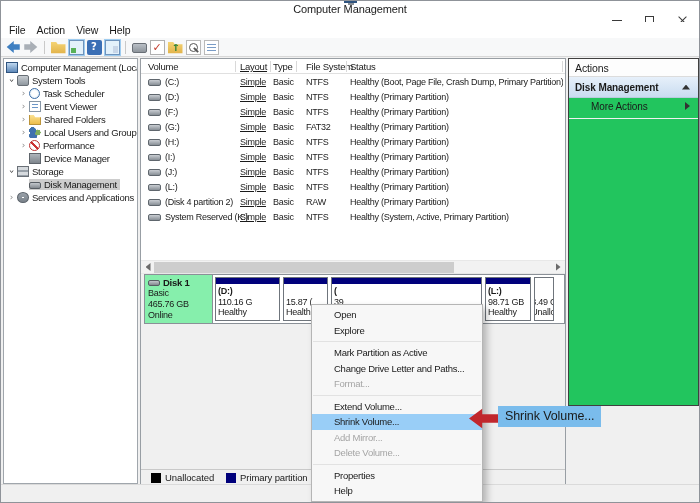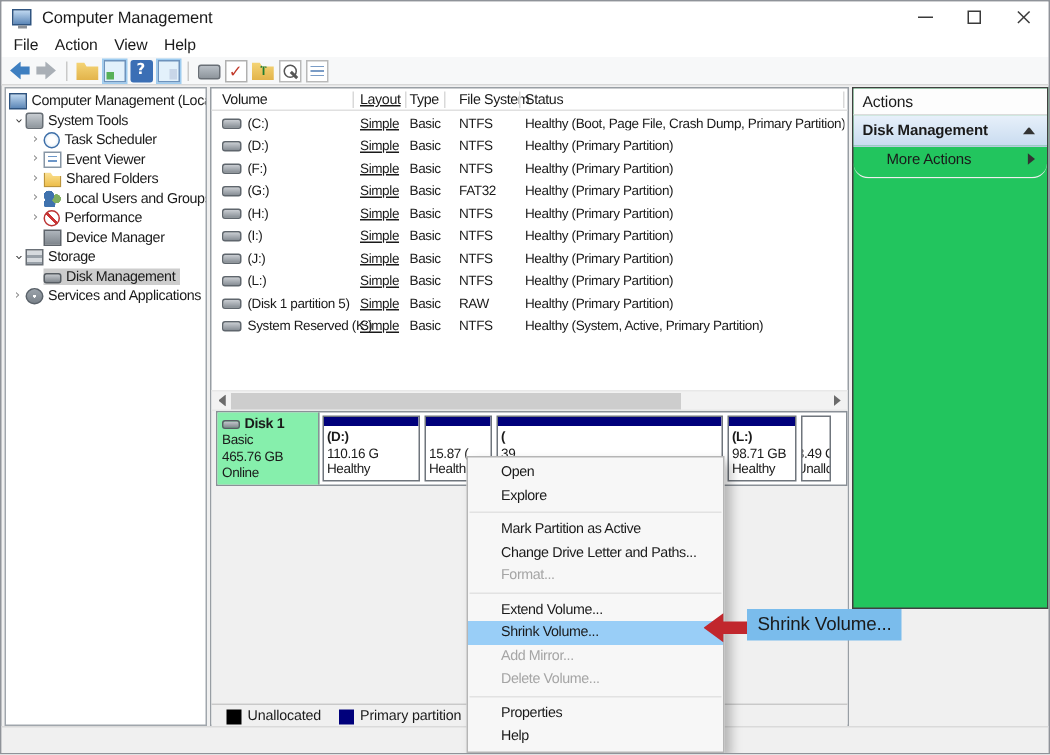--- a/index.html
+++ b/index.html
@@ -3,21 +3,21 @@
 <meta charset="utf-8">
 <style>
   * { margin:0; padding:0; box-sizing:border-box; }
   html,body { width:700px; height:503px; }
   body { font-family:"Liberation Sans", sans-serif; font-size:10px; color:#1a1a1a; background:#fff; position:relative; letter-spacing:-0.1px; }
   .glyph { font-family:"DejaVu Sans", sans-serif; }
 
   #window { position:absolute; inset:0; background:#F0F0F0; border:1px solid #8F9399; overflow:hidden; }
 
   
-  .titlebar { position:absolute; left:0; top:0; right:0; height:21px; background:#fff; display:flex; align-items:center; }
+  .titlebar { position:absolute; left:0; top:0; right:0; height:21px; background:#fff; display:flex; align-items:center;flex-direction:column; }
   .app-icon { width:13px; height:11px; margin:0 7px; background:linear-gradient(#BFD8F0,#5E88B8); border:1px solid #2F5480; position:relative; }
   .app-icon::after { content:""; position:absolute; left:3px; bottom:-3px; width:6px; height:2px; background:#8A8F96; }
   .title-text { font-size:11px; }
   .win-controls { margin-left:auto; display:flex; height:100%; }
   .wc { width:33px; height:100%; display:flex; align-items:center; justify-content:center; }
   .glyph-min { width:10px; height:1px; background:#3a3a3a; }
   .glyph-max { width:9px; height:9px; border:1px solid #3a3a3a; }
   .glyph-close { position:relative; width:11px; height:11px; }
   .glyph-close::before,.glyph-close::after { content:""; position:absolute; left:0; top:5px; width:11px; height:1px; background:#3a3a3a; }
   .glyph-close::before { transform:rotate(45deg); } .glyph-close::after { transform:rotate(-45deg); }
@@ -108,21 +108,21 @@
   .lg { display:flex; align-items:center; gap:4px; }
   .sw { width:10px; height:10px; }
   .sw.unallocated { background:#000; }
   .sw.primary { background:#00007B; }
 
   
   .actions-pane { position:absolute; left:567px; top:57px; width:131px; height:348px; background:#22c55e; border:1px solid #404040; }
   .ap-title { height:18px; padding:3px 6px; font-size:10.5px; border-bottom:1px solid #DCDCDC; background:#FDFDFD; }
   .ap-group { height:21px; display:flex; align-items:center; padding:0 8px 0 6px; background:linear-gradient(#E7F0FA,#C9DCF0); border-bottom:1px solid #B9CBDE; font-weight:bold; font-size:10px; }
   .ap-tri-up { margin-left:auto; width:8px; height:5px; background:#333; clip-path:polygon(50% 0,100% 100%,0 100%); }
-  .ap-more { height:21px; display:flex; align-items:center; padding:0 8px 4px 22px; font-size:10px; border-bottom:1px solid #F0F0F0;border-radius:10px; }
+  .ap-more { height:21px; display:flex; align-items:center; padding:0 8px 4px 22px; font-size:10px; border-bottom:1px solid #F0F0F0; }
   .ap-tri-right { margin-left:auto; width:5px; height:8px; background:#333; clip-path:polygon(0 0,100% 50%,0 100%); }
 
   .statusbar { position:absolute; left:0; right:0; bottom:0; height:18px; background:#F0F0F0; border-top:1px solid #DADADA; }
 
   
   .ctx { position:absolute; left:310px; top:303px; width:172px; background:#F7F7F7; border:1px solid #B5B5B5; box-shadow:4px 4px 7px rgba(0,0,0,0.25); padding:2px 0; z-index:40; }
   .mi-row { height:15.5px; display:flex; align-items:center; padding-left:22px; font-size:9.5px; letter-spacing:-0.25px; white-space:nowrap; }
   .mi.disabled .mi-row { color:#A5A5A5; }
   .mi.highlighted .mi-row { background:#99CEF7; }
   .mi-sep { height:1px; background:#E2E2E2; margin:3px 1px; }
@@ -365,21 +365,21 @@
           <span class="vcell c4">Healthy (Primary Partition)</span>
         </div>
         <div class="vrow">
           <span class="vcell c0"><span class="vol-ic"></span><span>(L:)</span></span>
           <span class="vcell c1">Simple</span>
           <span class="vcell c2">Basic</span>
           <span class="vcell c3">NTFS</span>
           <span class="vcell c4">Healthy (Primary Partition)</span>
         </div>
         <div class="vrow">
-          <span class="vcell c0"><span class="vol-ic"></span><span>(Disk 1 partition 5)</span></span>
+          <span class="vcell c0"><span class="vol-ic"></span><span>(Disk 4 partition 2)</span></span>
           <span class="vcell c1">Simple</span>
           <span class="vcell c2">Basic</span>
           <span class="vcell c3">RAW</span>
           <span class="vcell c4">Healthy (Primary Partition)</span>
         </div>
         <div class="vrow">
           <span class="vcell c0"><span class="vol-ic"></span><span>System Reserved (K:)</span></span>
           <span class="vcell c1">Simple</span>
           <span class="vcell c2">Basic</span>
           <span class="vcell c3">NTFS</span>

